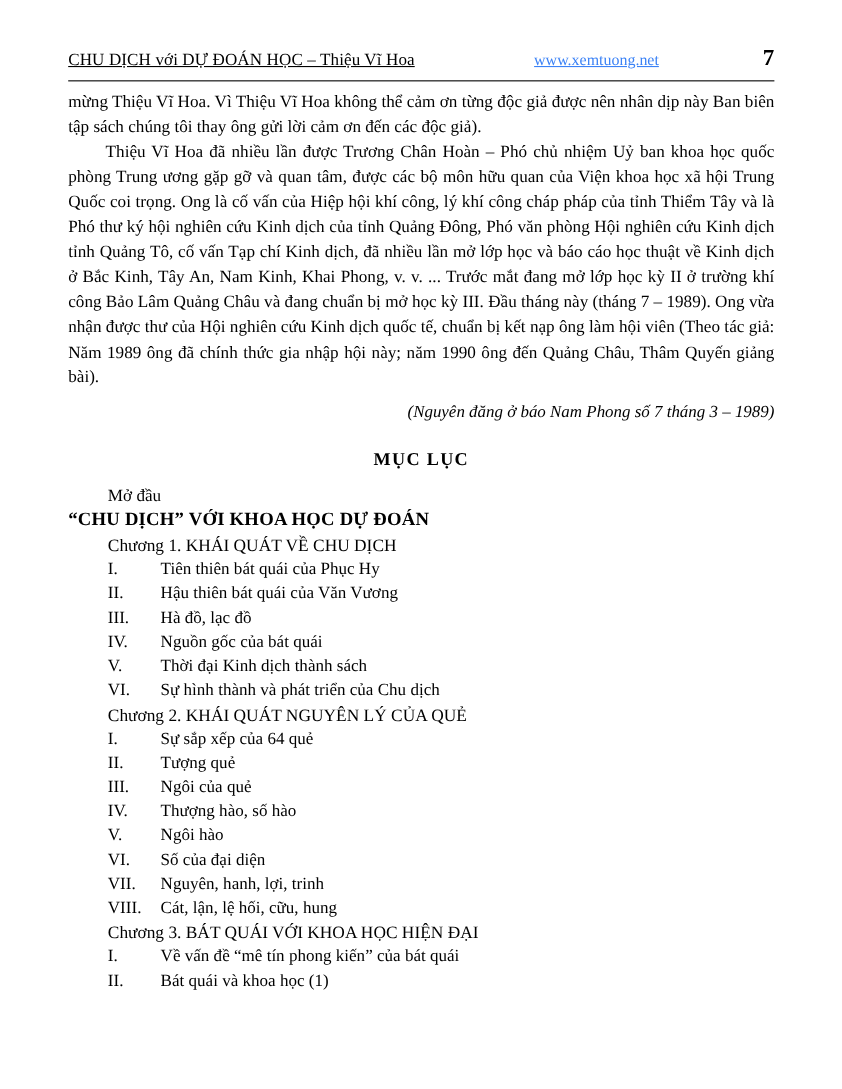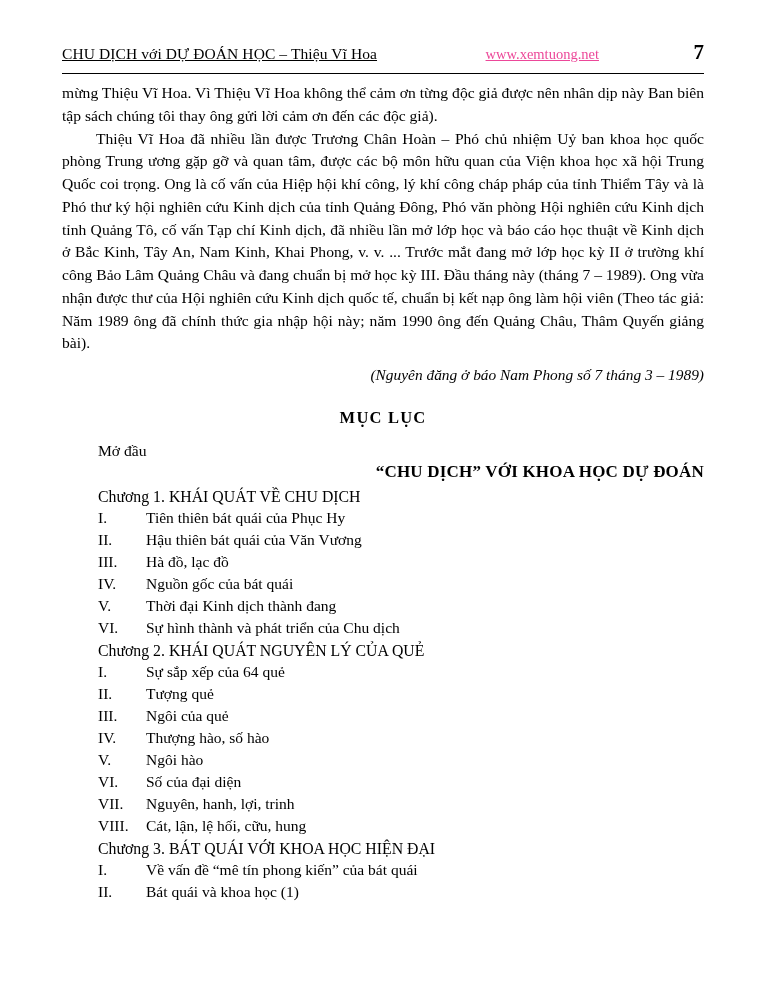--- a/index.html
+++ b/index.html
@@ -29,21 +29,21 @@
     justify-content: space-between;
     font-size: 15.5px;
     padding-bottom: 6px;
   }
   .header-title {
     white-space: nowrap;
     letter-spacing: 0.1px;
     text-decoration: underline;
   }
   .header-url {
-    color: #ec4899;
+    color: #3b82f6;
     text-decoration: underline;
     font-size: 14.5px;
     margin-left: 40px;
     margin-right: 26px;
     white-space: nowrap;
   }
   .header-pagenum {
     font-weight: bold;
     font-size: 21px;
     white-space: nowrap;
@@ -81,21 +81,21 @@
     padding-left: 36px;
     font-size: 15.6px;
   }
   .part-title {
     text-align: center;
     font-weight: bold;
     font-size: 16.5px;
     margin-top: 14px;
   }
   .part-subtitle {
-    text-align: right;
+    text-align: left;
     font-weight: bold;
     font-size: 17px;
     margin-top: 2px;
     letter-spacing: 0.2px;
   }
   .toc-list {
     margin-top: 6px;
     padding-left: 36px;
   }
   .chapter {
@@ -154,21 +154,21 @@
       <div class="entry">
         <div class="entry-num">III.</div>
         <div class="entry-label">Hà đồ, lạc đồ</div>
       </div>
       <div class="entry">
         <div class="entry-num">IV.</div>
         <div class="entry-label">Nguồn gốc của bát quái</div>
       </div>
       <div class="entry">
         <div class="entry-num">V.</div>
-        <div class="entry-label">Thời đại Kinh dịch thành đang</div>
+        <div class="entry-label">Thời đại Kinh dịch thành sách</div>
       </div>
       <div class="entry">
         <div class="entry-num">VI.</div>
         <div class="entry-label">Sự hình thành và phát triển của Chu dịch</div>
       </div>
 
       <div class="chapter">Chương 2. KHÁI QUÁT NGUYÊN LÝ CỦA QUẺ</div>
       <div class="entry">
         <div class="entry-num">I.</div>
         <div class="entry-label">Sự sắp xếp của 64 quẻ</div>

